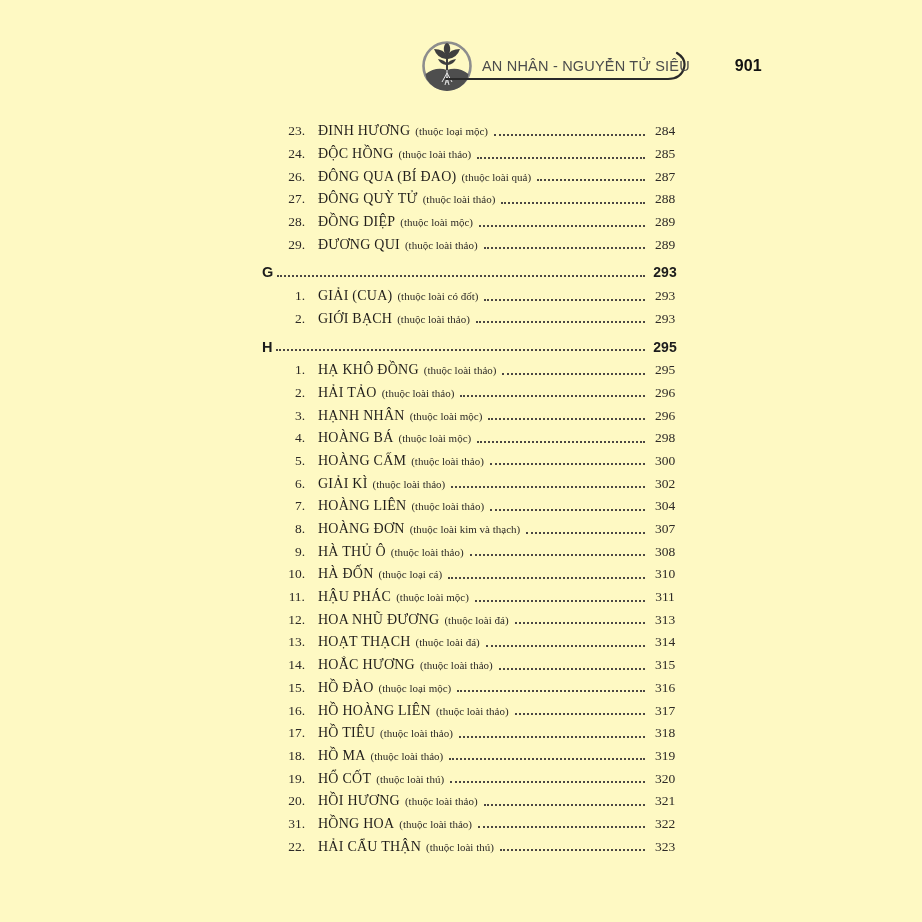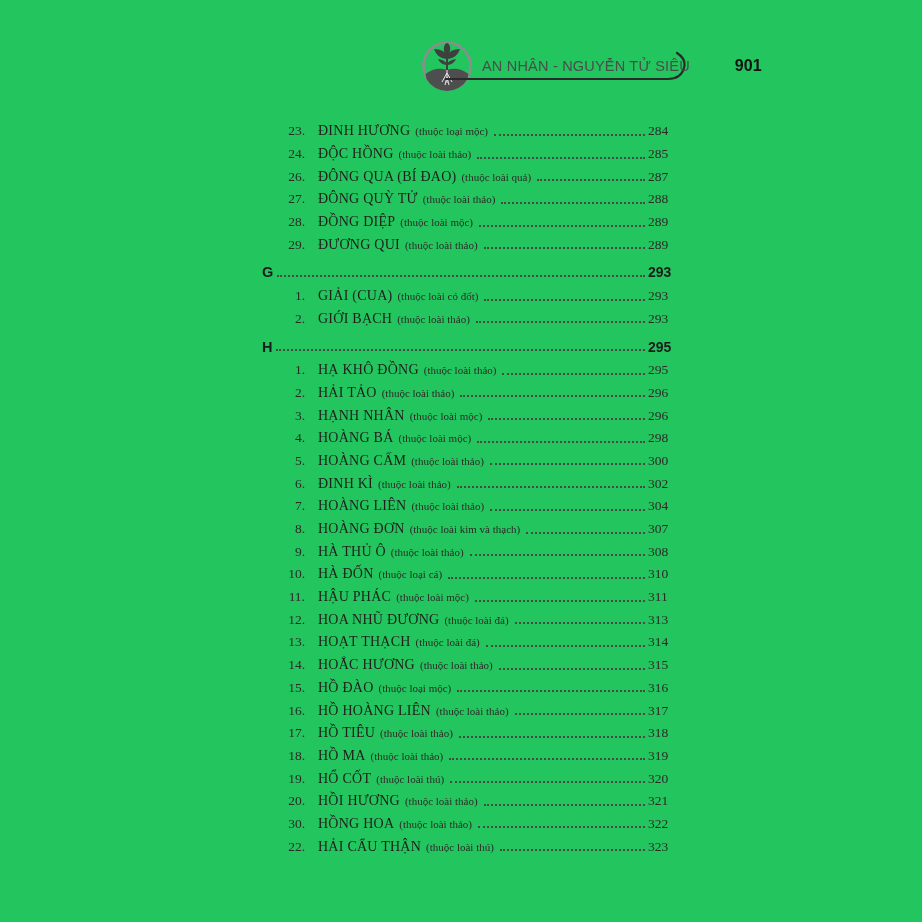--- a/index.html
+++ b/index.html
@@ -1,19 +1,19 @@
 <!DOCTYPE html>
 <html><head>
 <meta charset="utf-8">
 <style>
   html, body { margin: 0; padding: 0; background: #ffffff; }
   body { width: 922px; height: 922px; overflow: hidden; }
   .page {
     position: relative; width: 922px; height: 922px;
-    background: #22c55e; color: #2a2724;
+    background: #fef9c3; color: #2a2724;
     font-family: "Liberation Serif", serif;
   }
 
   
   .logo { position: absolute; left: 421px; top: 39px; width: 52px; height: 54px; }
   .header-rule { position: absolute; left: 440px; top: 45px; width: 252px; height: 38px; }
   .header-text {
     position: absolute; left: 482px; top: 57px;
     display: flex; align-items: baseline; gap: 13px;
     font-family: "Liberation Sans", sans-serif; white-space: nowrap;
@@ -24,21 +24,21 @@
   
   .toc { position: absolute; left: 262px; top: 120px; width: 420px; }
   .row { display: flex; align-items: center; height: 22.7px; }
   .row.section { margin-top: 5px; margin-bottom: 1px; }
   .num  { flex: none; width: 43px; text-align: right; font-size: 13.5px; color: #2d2a27; }
   .name { flex: none; margin-left: 13px; font-size: 14px; letter-spacing: 0.25px;
           white-space: nowrap; color: #211e1b; }
   .note { flex: none; margin-left: 5px; font-size: 11px; white-space: nowrap; color: #2d2a27; }
   .dots { flex: 1 1 auto; min-width: 8px; height: 0;
           border-bottom: 2px dotted #4b4743; margin: 7px 3px 0 6px; }
-  .pg   { flex: none; width: 34px; text-align: left; font-size: 13.5px; color: #2d2a27; }
+  .pg   { flex: none; width: 34px; text-align: center; font-size: 13.5px; color: #2d2a27; }
   .letter { flex: none; font-family: "Liberation Sans", sans-serif;
             font-weight: bold; font-size: 14.5px; color: #1c1c1c; }
   .section .dots { margin-left: 4px; }
   .section .pg { font-family: "Liberation Sans", sans-serif; font-weight: bold;
                  font-size: 14px; color: #1c1c1c; }
 </style>
 </head>
 <body>
 
 <div class="page">
@@ -161,21 +161,21 @@
   </div>
       <div class="row">
     <span class="num">5.</span>
     <span class="name">HOÀNG CẤM</span>
     <span class="note">(thuộc loài thảo)</span>
     <span class="dots"></span>
     <span class="pg">300</span>
   </div>
       <div class="row">
     <span class="num">6.</span>
-    <span class="name">ĐINH KÌ</span>
+    <span class="name">GIẢI KÌ</span>
     <span class="note">(thuộc loài thảo)</span>
     <span class="dots"></span>
     <span class="pg">302</span>
   </div>
       <div class="row">
     <span class="num">7.</span>
     <span class="name">HOÀNG LIÊN</span>
     <span class="note">(thuộc loài thảo)</span>
     <span class="dots"></span>
     <span class="pg">304</span>
@@ -265,21 +265,21 @@
     <span class="pg">320</span>
   </div>
       <div class="row">
     <span class="num">20.</span>
     <span class="name">HỒI HƯƠNG</span>
     <span class="note">(thuộc loài thảo)</span>
     <span class="dots"></span>
     <span class="pg">321</span>
   </div>
       <div class="row">
-    <span class="num">30.</span>
+    <span class="num">31.</span>
     <span class="name">HỒNG HOA</span>
     <span class="note">(thuộc loài thảo)</span>
     <span class="dots"></span>
     <span class="pg">322</span>
   </div>
       <div class="row">
     <span class="num">22.</span>
     <span class="name">HẢI CẨU THẬN</span>
     <span class="note">(thuộc loài thú)</span>
     <span class="dots"></span>

